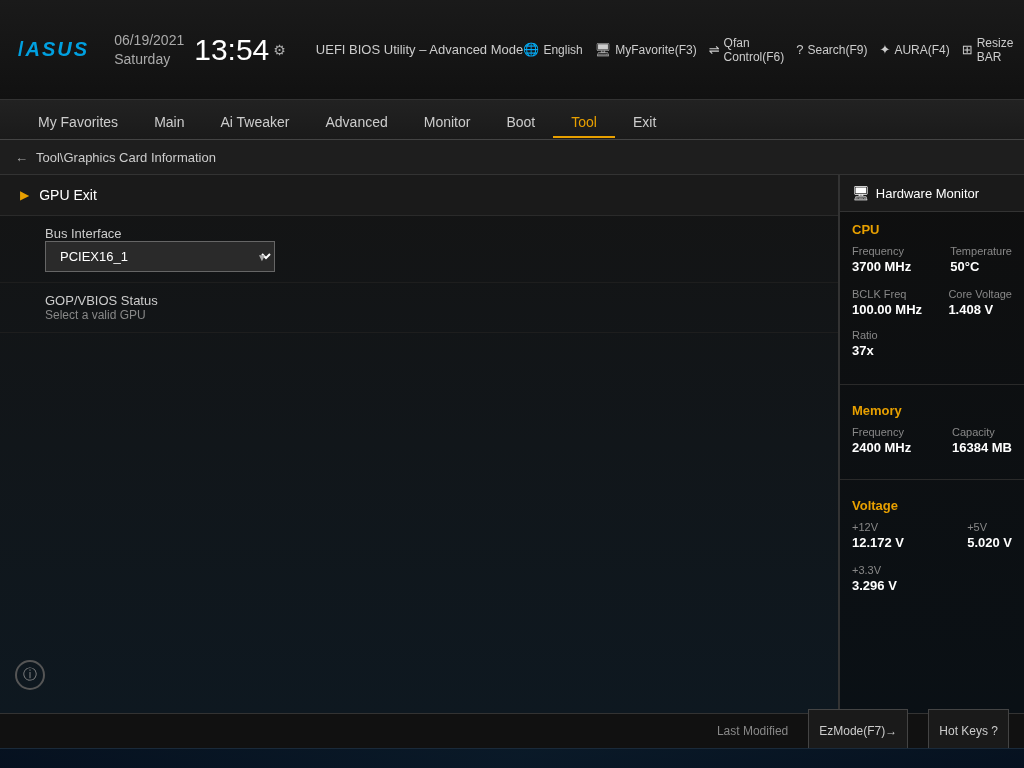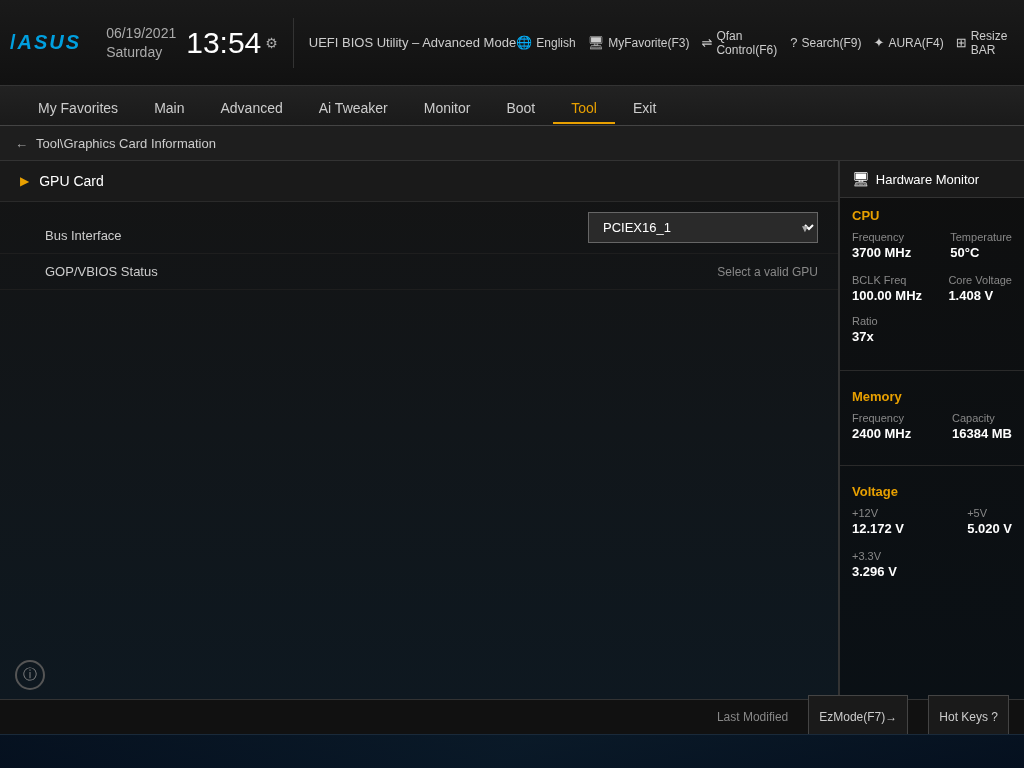--- a/index.html
+++ b/index.html
@@ -11,24 +11,24 @@
       overflow: hidden;
       position: relative;
     }
 
     
     .header {
       position: relative;
       z-index: 10;
       background: linear-gradient(180deg, #1a1a1a 0%, #111 100%);
       border-bottom: 1px solid #333;
-      height: 86px;
-      display: flex;
-      align-items: center;
-      padding: 0 10px;
+      height: 100px;
+      display: flex;
+      align-items: center;
+      padding: 0 18px;
     }
 
     .logo-section {
       display: flex;
       flex-direction: column;
       margin-right: 15px;
     }
 
     .asus-logo {
       color: #fff;
@@ -130,23 +130,24 @@
       font-size: 12px;
     }
 
     .section-title {
       color: #fff;
       font-size: 14px;
     }
 
     .content-row {
       display: flex;
-      align-items: flex-end;
+      align-items: flex-start;
       padding: 10px 20px 10px 45px;
       border-bottom: 1px solid #1e1e1e;
+      flex-direction: column;
     }
 
     .row-label {
       flex: 1;
       color: #ccc;
       font-size: 13px;
     }
 
     .dropdown-wrapper {
       position: relative;
@@ -342,40 +343,40 @@
     <div class="shortcut-item">
       <span class="shortcut-icon">⊞</span>
       <span>Resize BAR</span>
     </div>
   </div>
 </div>
 
 <div class="nav-bar">
   <div class="nav-item">My Favorites</div>
   <div class="nav-item">Main</div>
+  <div class="nav-item">Ai Tweaker</div>
   <div class="nav-item">Advanced</div>
-  <div class="nav-item">Ai Tweaker</div>
   <div class="nav-item">Monitor</div>
   <div class="nav-item">Boot</div>
   <div class="nav-item active">Tool</div>
   <div class="nav-item">Exit</div>
 </div>
 
 <div class="breadcrumb-bar">
   <span class="breadcrumb-arrow">←</span>
   <span>Tool\Graphics Card Information</span>
 </div>
 
 <div class="main-layout">
 
   <div class="content-panel">
 
     <div class="section-header">
       <span class="expand-icon">▶</span>
-      <span class="section-title">GPU Card</span>
+      <span class="section-title">GPU Exit</span>
     </div>
 
     <div class="content-row">
       <span class="row-label">Bus Interface</span>
       <div class="dropdown-wrapper">
         <select class="select-styled">
           <option value="PCIEX16_1">PCIEX16_1</option>
           <option value="PCIEX16_2">PCIEX16_2</option>
           <option value="PCIEX1_1">PCIEX1_1</option>
         </select>

